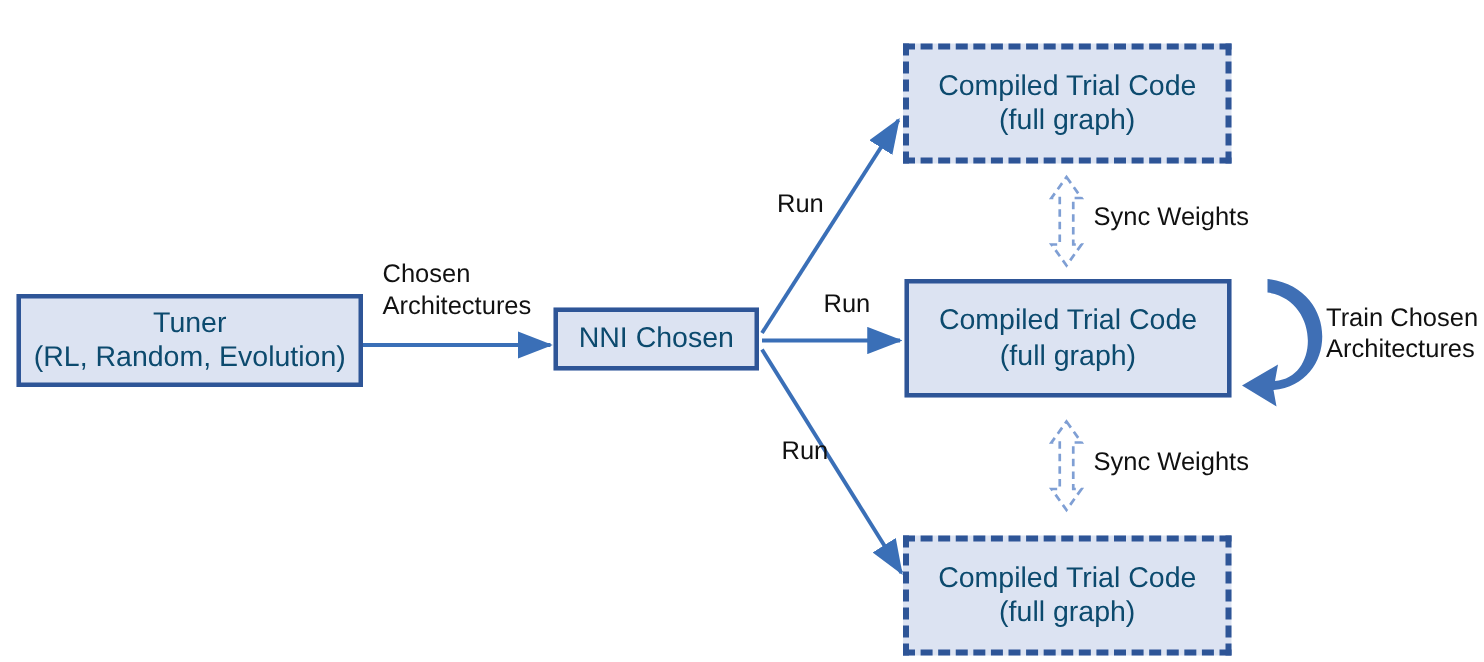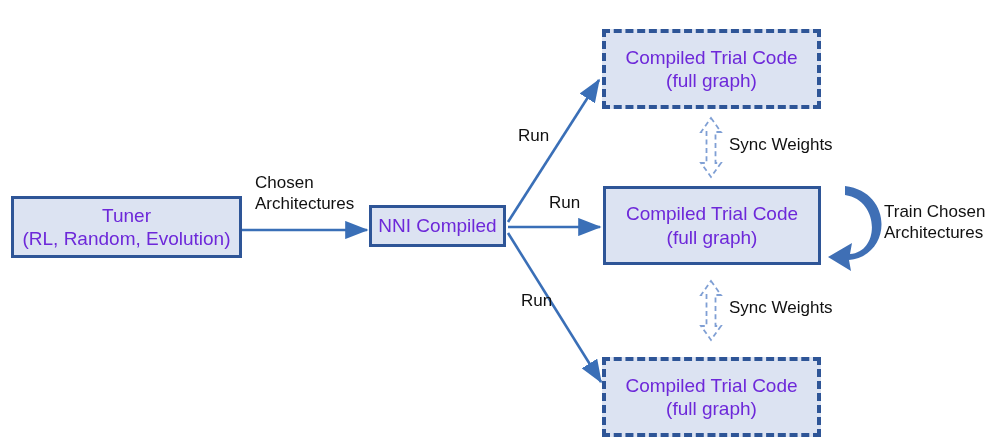--- a/index.html
+++ b/index.html
@@ -26,21 +26,21 @@
   }
   .node {
     position: absolute;
     box-sizing: border-box;
     background: #dce3f2;
     display: flex;
     flex-direction: column;
     align-items: center;
     justify-content: center;
     text-align: center;
-    color: #6d28d9;
+    color: #0c4a6e;
     line-height: 1.22;
   }
   .node .line1, .node .line2 {
     display: block;
     white-space: nowrap;
   }
   .node-solid {
     border: 3px solid #2e5597;
   }
   .node-dashed {
@@ -125,21 +125,21 @@
              C892,256 894,192 845,186
              Z" fill="#3f6fb5"></path>
   </svg>
 
   <div class="node node-solid" id="node-tuner">
     <span class="line1">Tuner</span>
     <span class="line2">(RL, Random, Evolution)</span>
   </div>
 
   <div class="node node-solid" id="node-nni-manager">
-    <span class="line1">NNI Compiled</span>
+    <span class="line1">NNI Chosen</span>
   </div>
 
   <div class="node node-dashed" id="node-trial-top">
     <span class="line1">Compiled Trial Code</span>
     <span class="line2">(full graph)</span>
   </div>
 
   <div class="node node-solid" id="node-trial-middle">
     <span class="line1">Compiled Trial Code</span>
     <span class="line2">(full graph)</span>

